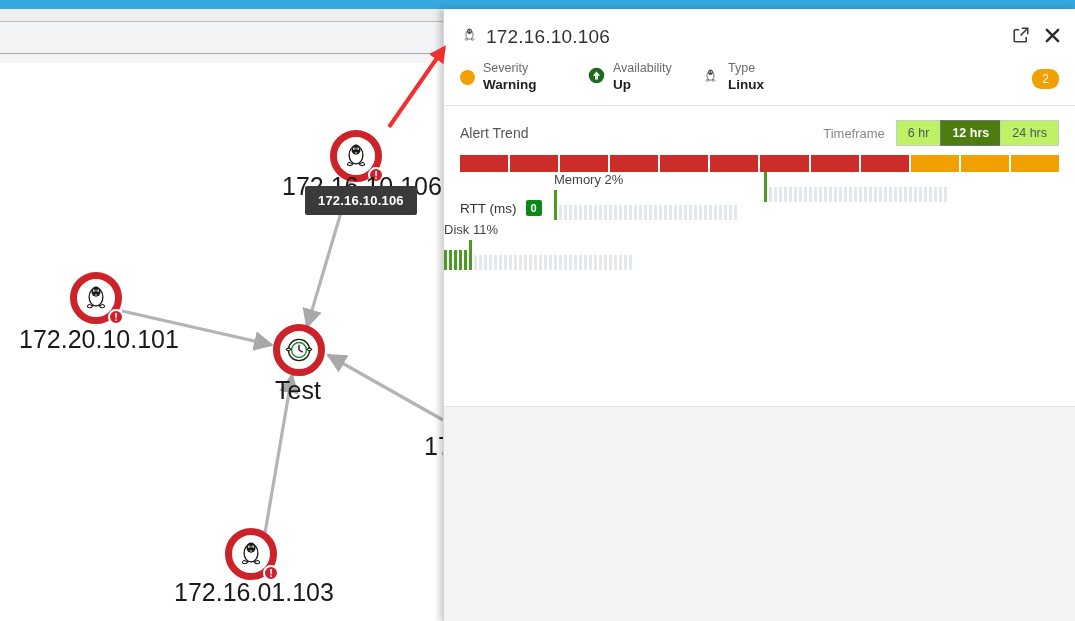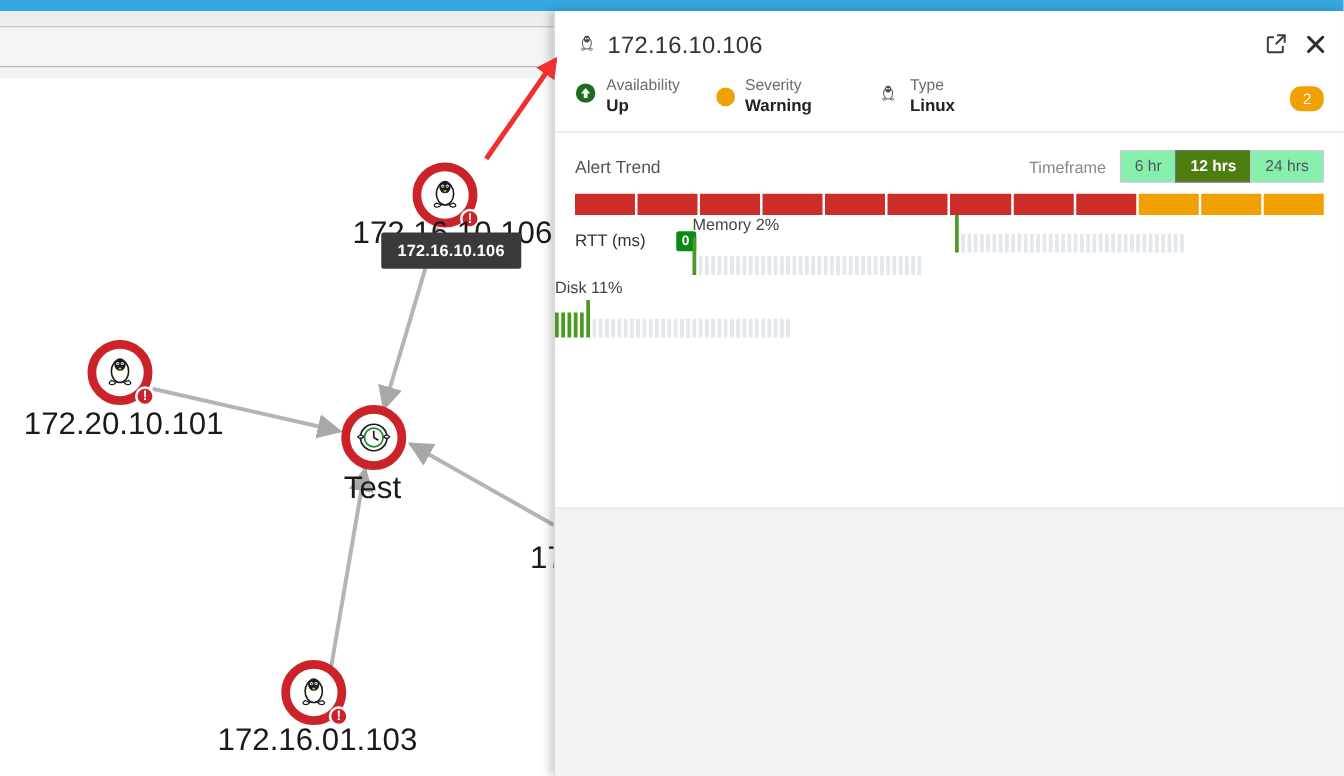--- a/index.html
+++ b/index.html
@@ -166,21 +166,21 @@
     height: 26px;
   }
   .trend-title { font-size: 14px; color: #555555; }
   .trend-right { display: flex; align-items: center; gap: 11px; justify-content: space-between; }
   .timeframe-label { font-size: 13px; color: #888888; }
   .tf-group { display: flex; }
   .tf-btn {
     font-size: 12.5px;
     padding: 5px 11px;
     border: 1px solid #c6ccd2;
-    background: #86efac;
+    background: #bef264;
     color: #4c5661;
     cursor: pointer;
     margin-left: -1px;
   }
   .tf-btn:first-child { margin-left: 0; }
   .tf-btn.active {
     background: #4d7c0f;
     color: #ffffff;
     font-weight: bold;
     border-color: #6c7783;
@@ -195,22 +195,22 @@
 
   
   .metrics { position: relative; height: 105px; padding: 0 16px; }
   .metric { position: absolute; }
   .metric-label { font-size: 13px; color: #444444; margin-bottom: 3px; }
   .spark { display: flex; align-items: flex-end; height: 30px; gap: 2px; }
   .spark span { width: 3px; background: #e3e8ec; }
   .spark span.g { background: #4a9b22; }
 
   .rtt-block {
-    position: absolute; left: 16px; top: 13px;
-    display: flex; align-items: flex-start; gap: 24px;
+    position: absolute; left: 16px; top: 28px;
+    display: flex; align-items: center; gap: 9px;
   }
   .rtt-label { font-size: 13.5px; color: #333333; }
   .rtt-badge {
     background: #0a8a14;
     color: #ffffff;
     font-size: 11px;
     font-weight: bold;
     width: 16px; height: 16px;
     line-height: 16px;
     text-align: center;
@@ -381,38 +381,38 @@
         </span>
         <span class="icon-btn">
           <svg width="17" height="17" viewBox="0 0 24 24" stroke="#2b2b2b" stroke-width="3.4" stroke-linecap="round">
             <line x1="4" y1="4" x2="20" y2="20"></line>
             <line x1="20" y1="4" x2="4" y2="20"></line>
           </svg>
         </span>
       </div>
 
       <div class="status-row">
+        <div class="status-item sev">
+          <span class="dot-orange"></span>
+          <span>
+            <span class="status-text-l1" style="display:block">Severity</span>
+            <span class="status-text-l2" style="display:block">Warning</span>
+          </span>
+        </div>
+
         <div class="status-item avail">
           <span>
             <svg width="17" height="17" viewBox="0 0 24 24">
               <circle cx="12" cy="12" r="11" fill="#1c6b1e"></circle>
               <path d="M12 6.2 L17.2 12.4 H14.1 V17.6 H9.9 V12.4 H6.8 Z" fill="#ffffff"></path>
             </svg>
           </span>
           <span>
             <span class="status-text-l1" style="display:block">Availability</span>
             <span class="status-text-l2" style="display:block">Up</span>
-          </span>
-        </div>
-
-        <div class="status-item sev">
-          <span class="dot-orange"></span>
-          <span>
-            <span class="status-text-l1" style="display:block">Severity</span>
-            <span class="status-text-l2" style="display:block">Warning</span>
           </span>
         </div>
 
         <div class="status-item type">
           <span>
             <svg viewBox="0 0 64 64" width="19" height="19">
               <ellipse cx="32" cy="32" rx="12" ry="16" fill="#ffffff" stroke="#4a4a4a" stroke-width="2.6"></ellipse>
               <ellipse cx="32" cy="21" rx="8" ry="9" fill="#4a4a4a"></ellipse>
               <circle cx="29" cy="20" r="2.2" fill="#ffffff"></circle>
               <circle cx="35" cy="20" r="2.2" fill="#ffffff"></circle>

